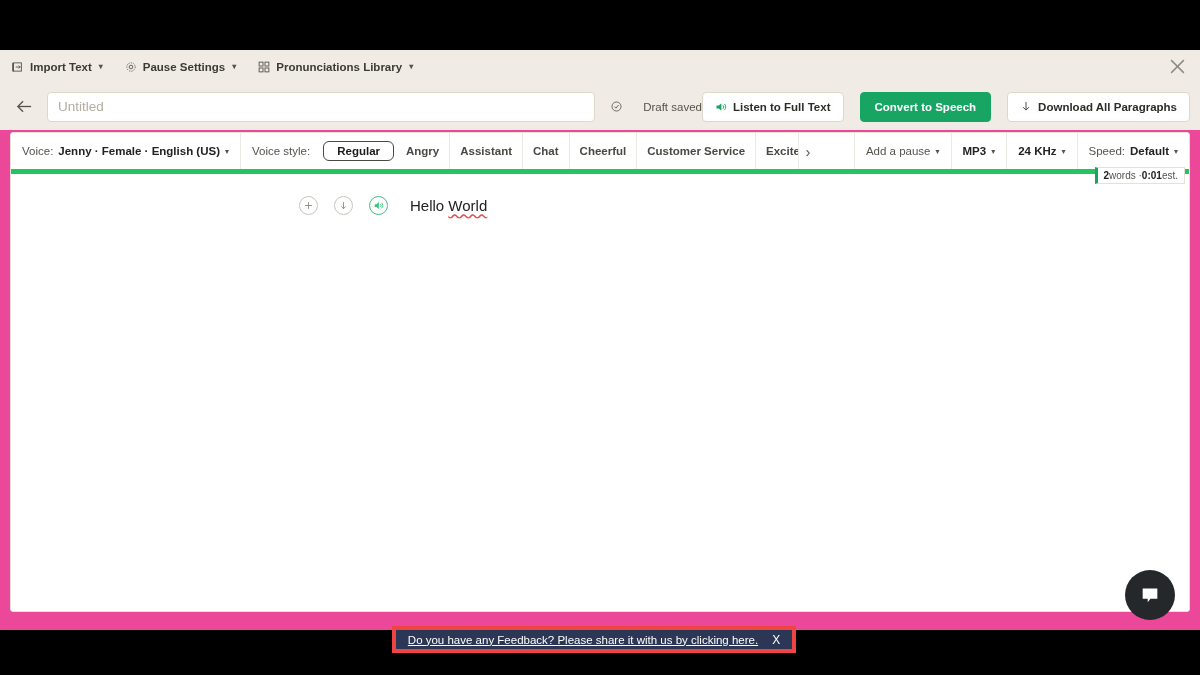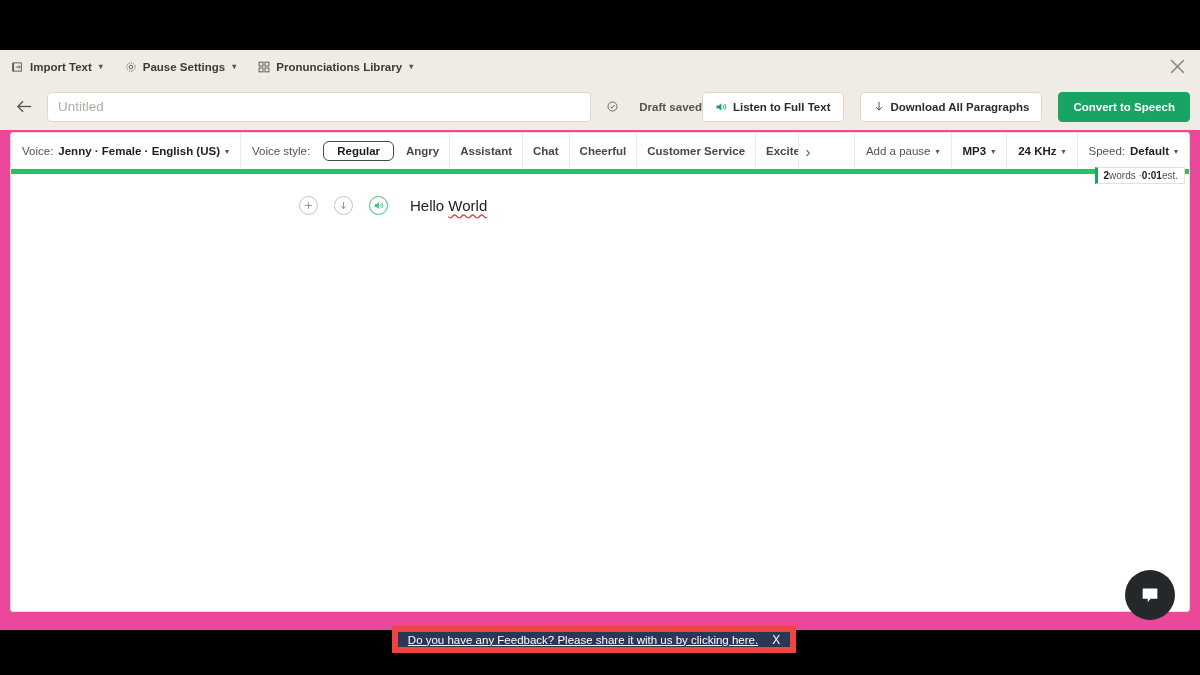--- a/index.html
+++ b/index.html
@@ -73,21 +73,21 @@
     padding: 0 10px;
     font-size: 13.5px;
     font-family: "Liberation Sans", sans-serif;
     color: #333;
     outline: none;
   }
   .title-input::placeholder { color: #b3ada2; }
   .draft-saved {
     display: flex; align-items: center; gap: 21px;
     margin-left: 16px;
-    font-size: 11.5px; font-weight: bold; color: #55534e;
+    font-size: 11.5px; font-weight: normal; color: #55534e;
     white-space: nowrap;
   }
   .header-actions {
     margin-left: auto;
     display: flex; align-items: center; gap: 16px;
   }
   .btn {
     height: 30px;
     display: flex; align-items: center; gap: 6px;
     padding: 0 12px;
@@ -224,21 +224,21 @@
     text-decoration-skip-ink: none;
     text-underline-offset: 2px;
   }
 
   
   .feedback {
     position: absolute;
     left: 392px; top: 576px;
     width: 404px; height: 27px;
     background: #2c3655;
-    border: 6px solid #ef4444;
+    border: 4px solid #ef4444;
     display: flex; align-items: center; justify-content: center;
     gap: 14px;
     z-index: 6;
   }
   .feedback-link {
     font-size: 11.5px;
     color: #fff;
     text-decoration: underline;
     cursor: pointer;
     font-weight: 500;
@@ -339,33 +339,33 @@
         <span class="ico">
           <svg width="12" height="12" viewBox="0 0 16 16">
             <polygon points="2,6 5,6 8.5,3 8.5,13 5,10 2,10" fill="#18a563"></polygon>
             <path d="M10.5 5.6a3.2 3.2 0 0 1 0 4.8" fill="none" stroke="#18a563" stroke-width="1.2"></path>
             <path d="M12.4 3.8a5.6 5.6 0 0 1 0 8.4" fill="none" stroke="#18a563" stroke-width="1.2"></path>
           </svg>
         </span>
         <span>Listen to Full Text</span>
       </div>
 
+      <div class="btn btn-primary">
+        <span>Convert to Speech</span>
+      </div>
+
       <div class="btn">
         <span class="ico">
           <svg width="12" height="13" viewBox="0 0 16 16">
             <line x1="8" y1="2" x2="8" y2="12.5" stroke="#3b3a36" stroke-width="1.2"></line>
             <polyline points="4,8.8 8,12.8 12,8.8" fill="none" stroke="#3b3a36" stroke-width="1.2"></polyline>
           </svg>
         </span>
         <span>Download All Paragraphs</span>
       </div>
-
-      <div class="btn btn-primary">
-        <span>Convert to Speech</span>
-      </div>
     </div>
   </div>
 
   <div class="card">
 
     <div class="optbar">
 
       <div class="opt">
         <span class="opt-label">Voice:</span>
         <b>Jenny · Female · English (US)</b>

